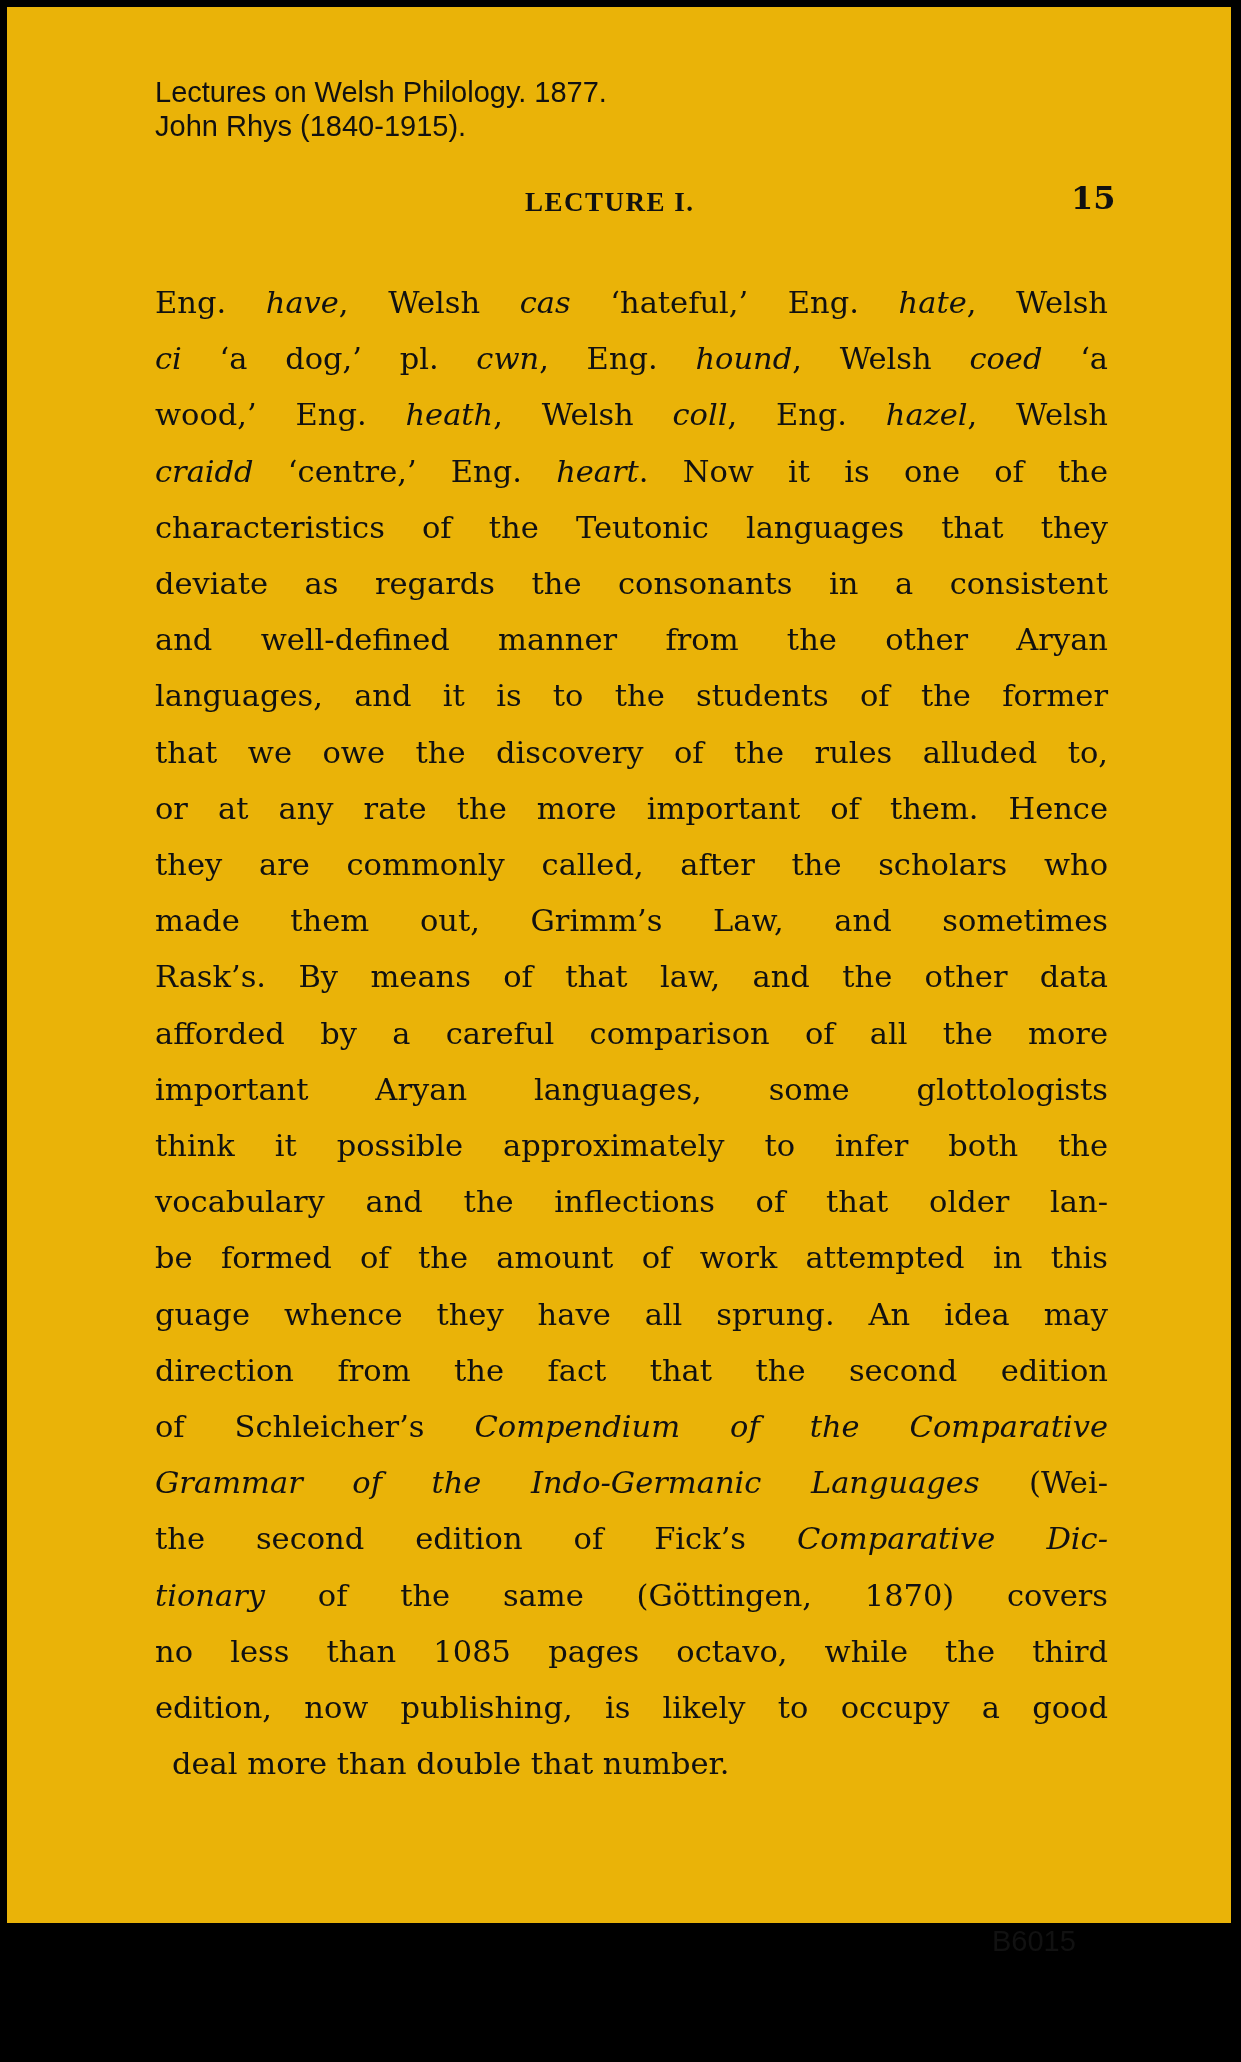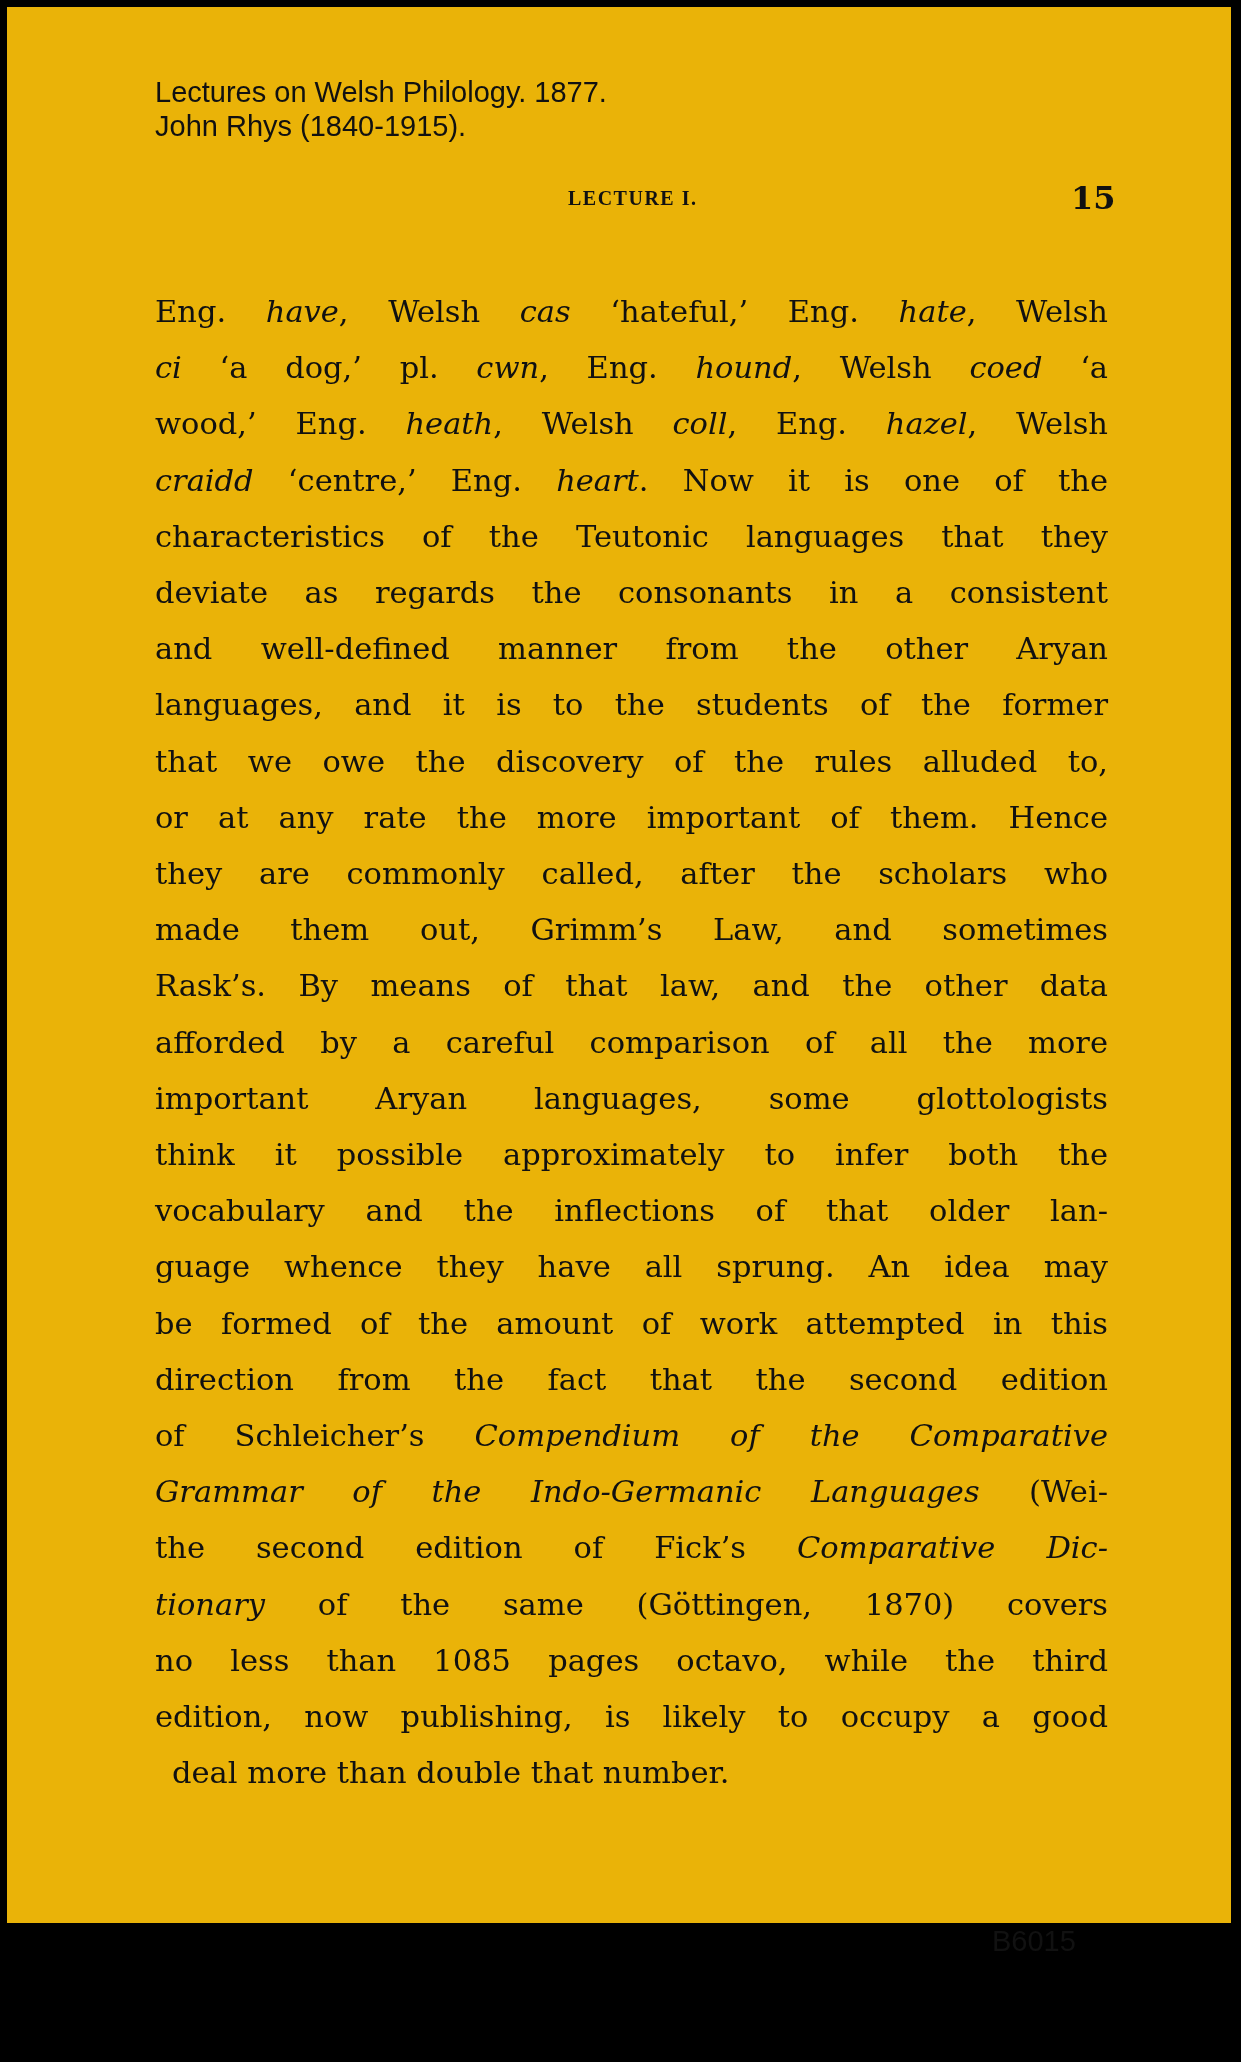--- a/index.html
+++ b/index.html
@@ -11,29 +11,29 @@
     position: absolute; left: 7px; top: 7px; width: 1224px; height: 1916px;
     background: #eab308;
   }
   .meta {
     position: absolute; left: 148px; top: 68px;
     font-family: "Liberation Sans", sans-serif; font-size: 29px; line-height: 34px;
     color: #111;
   }
   .running-head {
     position: absolute; left: 518px; top: 180px;
-    font-family: "Liberation Serif", serif; font-size: 20px; font-weight: bold;
-    letter-spacing: 1.5px; color: #111; margin-left: 43px;
+    font-family: "Liberation Serif", serif; font-size: 27px; font-weight: bold;
+    letter-spacing: 1.5px; color: #111;
   }
   .page-num {
     position: absolute; left: 1064px; top: 172px;
     font-family: "DejaVu Serif", serif; font-size: 32px; color: #111; font-weight: bold;
   }
   .body-text {
-    position: absolute; left: 148px; top: 277px; width: 953px;
+    position: absolute; left: 148px; top: 268px; width: 953px;
     font-family: "DejaVu Serif", serif; font-size: 30.5px; line-height: 56.2px;
     color: #111;
   }
   .line {
     display: block; text-align: justify; text-align-last: justify;
     white-space: nowrap; overflow: visible;
   }
   .line.last { text-align-last: left; margin-left: 17px; }
   .line i { font-style: italic; }
   .footer-code {
@@ -64,22 +64,22 @@
       <span class="line"><span>languages, and it is to the students of the former</span></span>
       <span class="line"><span>that we owe the discovery of the rules alluded to,</span></span>
       <span class="line"><span>or at any rate the more important of them.  Hence</span></span>
       <span class="line"><span>they are commonly called, after the scholars who</span></span>
       <span class="line"><span>made them out, Grimm’s Law, and sometimes</span></span>
       <span class="line"><span>Rask’s.  By means of that law, and the other data</span></span>
       <span class="line"><span>afforded by a careful comparison of all the more</span></span>
       <span class="line"><span>important Aryan languages, some glottologists</span></span>
       <span class="line"><span>think it possible approximately to infer both the</span></span>
       <span class="line"><span>vocabulary and the inflections of that older lan-</span></span>
+      <span class="line"><span>be formed of the amount of work attempted in this</span></span>
       <span class="line"><span>guage whence they have all sprung.  An idea may</span></span>
-      <span class="line"><span>be formed of the amount of work attempted in this</span></span>
       <span class="line"><span>direction from the fact that the second edition</span></span>
       <span class="line"><span>of Schleicher’s </span><i>Compendium of the Comparative</i></span>
       <span class="line"><i>Grammar of the Indo-Germanic Languages</i><span> (Wei-</span></span>
       <span class="line"><span>the second edition of Fick’s </span><i>Comparative Dic-</i></span>
       <span class="line"><i>tionary</i><span> of the same (Göttingen, 1870) covers</span></span>
       <span class="line"><span>no less than 1085 pages octavo, while the third</span></span>
       <span class="line"><span>edition, now publishing, is likely to occupy a good</span></span>
       <span class="line last"><span>deal more than double that number.</span></span>
     </div>
 

